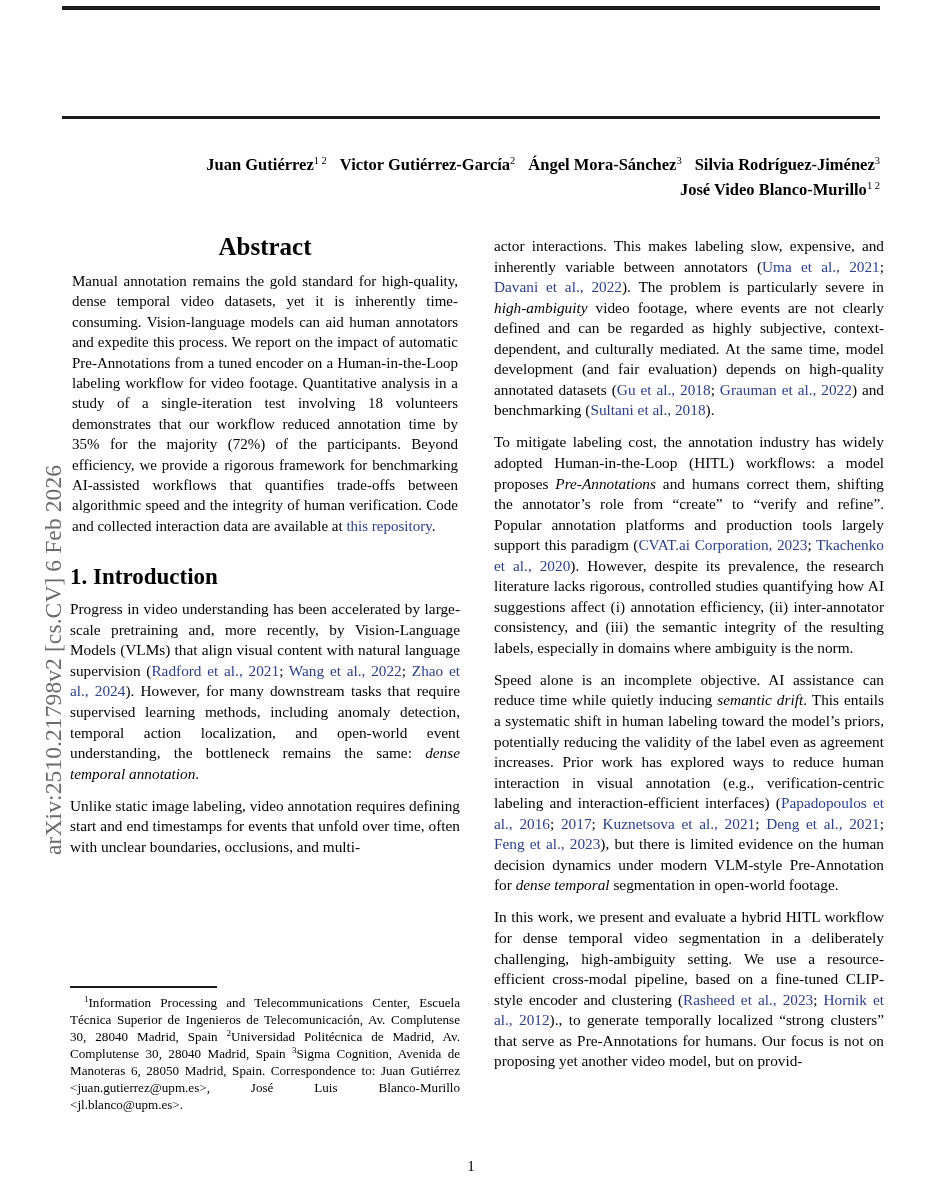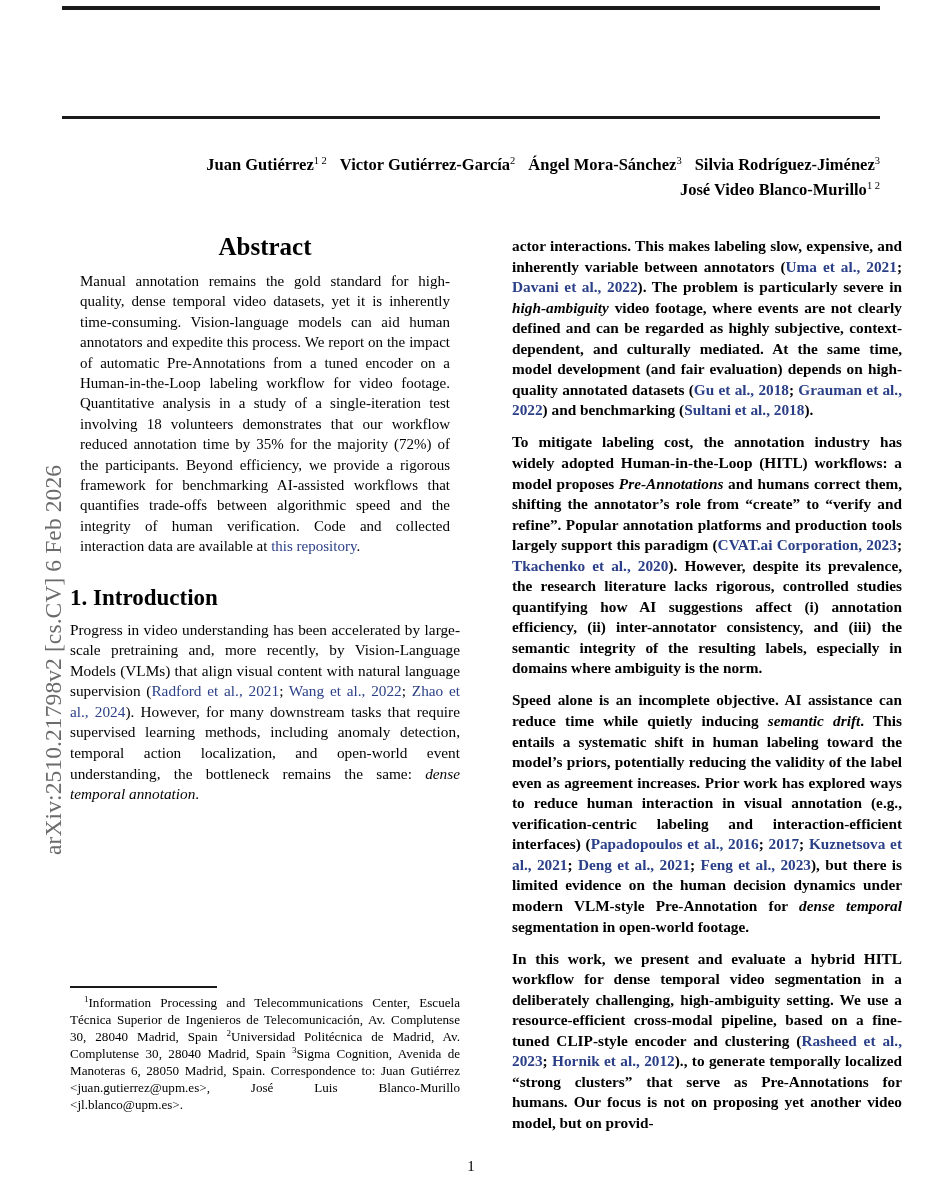--- a/index.html
+++ b/index.html
@@ -98,31 +98,31 @@
     position: absolute;
     top: 236px;
     width: 390px;
     font-size: 15.3px;
     line-height: 20.55px;
     text-align: justify;
     text-justify: inter-word;
     hyphens: none;
   }
   .col-left  { left: 8px; }
-  .col-right { left: 450px; font-weight: bold; }
+  .col-right { left: 432px; }
 
   .abstract-heading {
     text-align: center;
     font-size: 25px;
     font-weight: bold;
     margin: 0 0 13px 0;
     line-height: 22px;
   }
   .abstract-body {
-    margin: 8px;
+    margin: 0;
     padding: 0 2px;
     font-size: 15.0px;
     line-height: 20.4px;
     text-align: justify;
   }
 
   .section-heading {
     font-size: 23px;
     font-weight: bold;
     margin: 30px 0 11px 0;
@@ -194,20 +194,21 @@
 
   <div class="col col-left">
     <div class="abstract-heading">Abstract</div>
     <div class="abstract-body">
       <span>Manual annotation remains the gold standard for high-quality, dense temporal video datasets, yet it is inherently time-consuming. Vision-language models can aid human annotators and expedite this process. We report on the impact of automatic Pre-Annotations from a tuned encoder on a Human-in-the-Loop labeling workflow for video footage. Quantitative analysis in a study of a single-iteration test involving 18 volunteers demonstrates that our workflow reduced annotation time by 35% for the majority (72%) of the participants. Beyond efficiency, we provide a rigorous framework for benchmarking AI-assisted workflows that quantifies trade-offs between algorithmic speed and the integrity of human verification. Code and collected interaction data are available at </span><span class="link">this repository</span><span>.</span>
     </div>
 
     <div class="section-heading">1. Introduction</div>
 
     <p class="para" id="intro-p1"><span>Progress in video understanding has been accelerated by large-scale pretraining and, more recently, by Vision-Language Models (VLMs) that align visual content with natural language supervision (</span><span class="cite">Radford et al., 2021</span><span>; </span><span class="cite">Wang et al., 2022</span><span>; </span><span class="cite">Zhao et al., 2024</span><span>). However, for many downstream tasks that require supervised learning methods, including anomaly detection, temporal action localization, and open-world event understanding, the bottleneck remains the same: </span><em>dense temporal annotation</em><span>.</span></p>
+    <p class="para" id="intro-p2"><span>Unlike static image labeling, video annotation requires defining start and end timestamps for events that unfold over time, often with unclear boundaries, occlusions, and multi-</span></p>
   </div>
 
   <div class="col col-right">
     <p class="para" id="intro-p2r"><span>actor interactions. This makes labeling slow, expensive, and inherently variable between annotators (</span><span class="cite">Uma et al., 2021</span><span>; </span><span class="cite">Davani et al., 2022</span><span>). The problem is particularly severe in </span><em>high-ambiguity</em><span> video footage, where events are not clearly defined and can be regarded as highly subjective, context-dependent, and culturally mediated. At the same time, model development (and fair evaluation) depends on high-quality annotated datasets (</span><span class="cite">Gu et al., 2018</span><span>; </span><span class="cite">Grauman et al., 2022</span><span>) and benchmarking (</span><span class="cite">Sultani et al., 2018</span><span>).</span></p>
     <p class="para" id="intro-p3"><span>To mitigate labeling cost, the annotation industry has widely adopted Human-in-the-Loop (HITL) workflows: a model proposes </span><em>Pre-Annotations</em><span> and humans correct them, shifting the annotator’s role from “create” to “verify and refine”. Popular annotation platforms and production tools largely support this paradigm (</span><span class="cite">CVAT.ai Corporation, 2023</span><span>; </span><span class="cite">Tkachenko et al., 2020</span><span>). However, despite its prevalence, the research literature lacks rigorous, controlled studies quantifying how AI suggestions affect (i) annotation efficiency, (ii) inter-annotator consistency, and (iii) the semantic integrity of the resulting labels, especially in domains where ambiguity is the norm.</span></p>
     <p class="para" id="intro-p4"><span>Speed alone is an incomplete objective. AI assistance can reduce time while quietly inducing </span><em>semantic drift</em><span>. This entails a systematic shift in human labeling toward the model’s priors, potentially reducing the validity of the label even as agreement increases. Prior work has explored ways to reduce human interaction in visual annotation (e.g., verification-centric labeling and interaction-efficient interfaces) (</span><span class="cite">Papadopoulos et al., 2016</span><span>; </span><span class="cite">2017</span><span>; </span><span class="cite">Kuznetsova et al., 2021</span><span>; </span><span class="cite">Deng et al., 2021</span><span>; </span><span class="cite">Feng et al., 2023</span><span>), but there is limited evidence on the human decision dynamics under modern VLM-style Pre-Annotation for </span><em>dense temporal</em><span> segmentation in open-world footage.</span></p>
     <p class="para" id="intro-p5"><span>In this work, we present and evaluate a hybrid HITL workflow for dense temporal video segmentation in a deliberately challenging, high-ambiguity setting. We use a resource-efficient cross-modal pipeline, based on a fine-tuned CLIP-style encoder and clustering (</span><span class="cite">Rasheed et al., 2023</span><span>; </span><span class="cite">Hornik et al., 2012</span><span>)., to generate temporally localized “strong clusters” that serve as Pre-Annotations for humans. Our focus is not on proposing yet another video model, but on provid-</span></p>
   </div>
 
   <div class="footnote-wrap">

